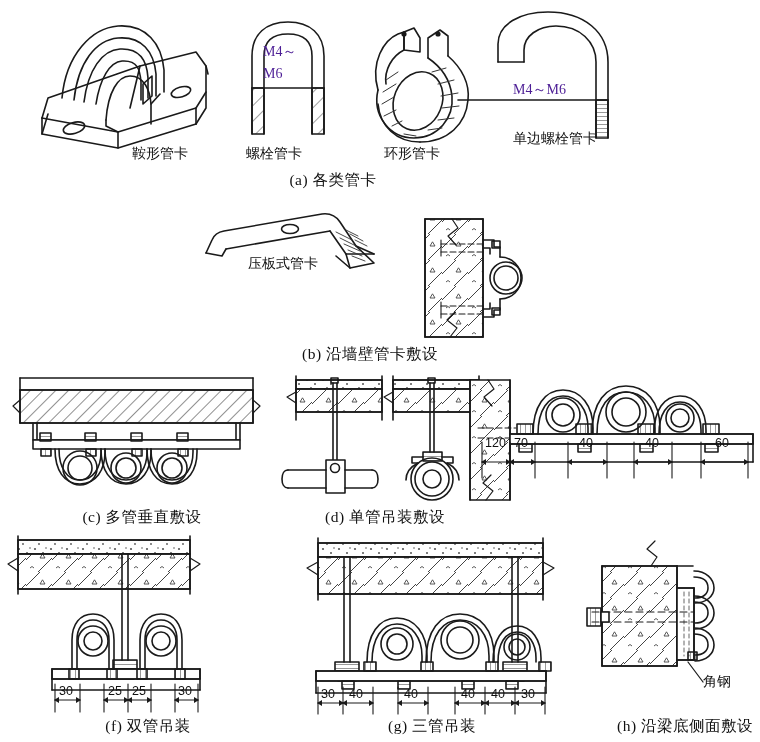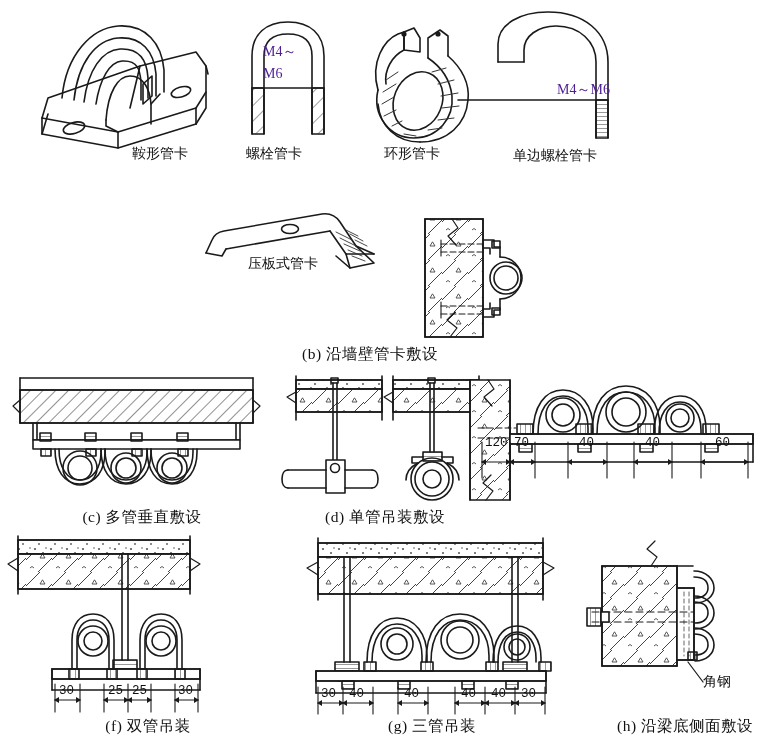--- a/index.html
+++ b/index.html
@@ -3,21 +3,21 @@
 <meta charset="utf-8">
 <style>
   html,body{margin:0;padding:0;background:#fff;}
   body{width:760px;height:742px;position:relative;overflow:hidden;
        font-family:"Liberation Serif","DejaVu Serif",serif;color:#1a1a1a;}
   .fig{position:absolute;inset:0;}
   svg{display:block;}
   .cap{position:absolute;text-align:center;font-size:15.5px;letter-spacing:.5px;
        color:#111;white-space:nowrap;}
   .sub{position:absolute;text-align:center;font-size:14px;white-space:nowrap;color:#111;}
-  .dimtxt{position:absolute;font-size:12.5px;font-family:Liberation Mono, monospace;color:#111;white-space:nowrap;}
+  .dimtxt{position:absolute;font-size:12.5px;font-family:Liberation Sans, sans-serif;color:#111;white-space:nowrap;}
   .mlab{position:absolute;font-size:14px;line-height:1.12;color:#4c1d95;white-space:nowrap;}
   .small{position:absolute;font-size:14px;color:#111;white-space:nowrap;}
 </style>
 </head>
 <body>
 
 <div class="fig">
 
 <svg width="760" height="742" viewBox="0 0 760 742">
   <defs>
@@ -490,26 +490,27 @@
 
     <line x1="688" y1="662" x2="703" y2="682" stroke-width="1.2"></line>
   </g>
 
   </g>
 </svg>
 
 <div class="sub" style="left:110px;top:145px;width:100px;">鞍形管卡</div>
 <div class="sub" style="left:224px;top:145px;width:100px;">螺栓管卡</div>
 <div class="sub" style="left:362px;top:145px;width:100px;">环形管卡</div>
-<div class="sub" style="left:490px;top:147px;width:130px;">单边螺栓管卡</div>
+<div class="sub" style="left:490px;top:130px;width:130px;">单边螺栓管卡</div>
 
 <div class="mlab" style="left:263px;top:44px;">M4～</div>
 <div class="mlab" style="left:263px;top:66px;">M6</div>
-<div class="mlab" style="left:513px;top:82px;margin-left:44px;">M4～M6</div>
-
+<div class="mlab" style="left:513px;top:82px;">M4～M6</div>
+
+<div class="cap" style="left:263px;top:170px;width:140px;">(a) 各类管卡</div>
 
 <div class="sub" style="left:223px;top:255px;width:120px;">压板式管卡</div>
 
 <div class="cap" style="left:270px;top:344px;width:200px;">(b) 沿墙壁管卡敷设</div>
 
 <div class="cap" style="left:62px;top:507px;width:160px;">(c) 多管垂直敷设</div>
 <div class="cap" style="left:300px;top:507px;width:170px;">(d) 单管吊装敷设</div>
 
 <div class="dimtxt" style="left:485px;top:436px;">120</div>
 <div class="dimtxt" style="left:514px;top:436px;">70</div>

